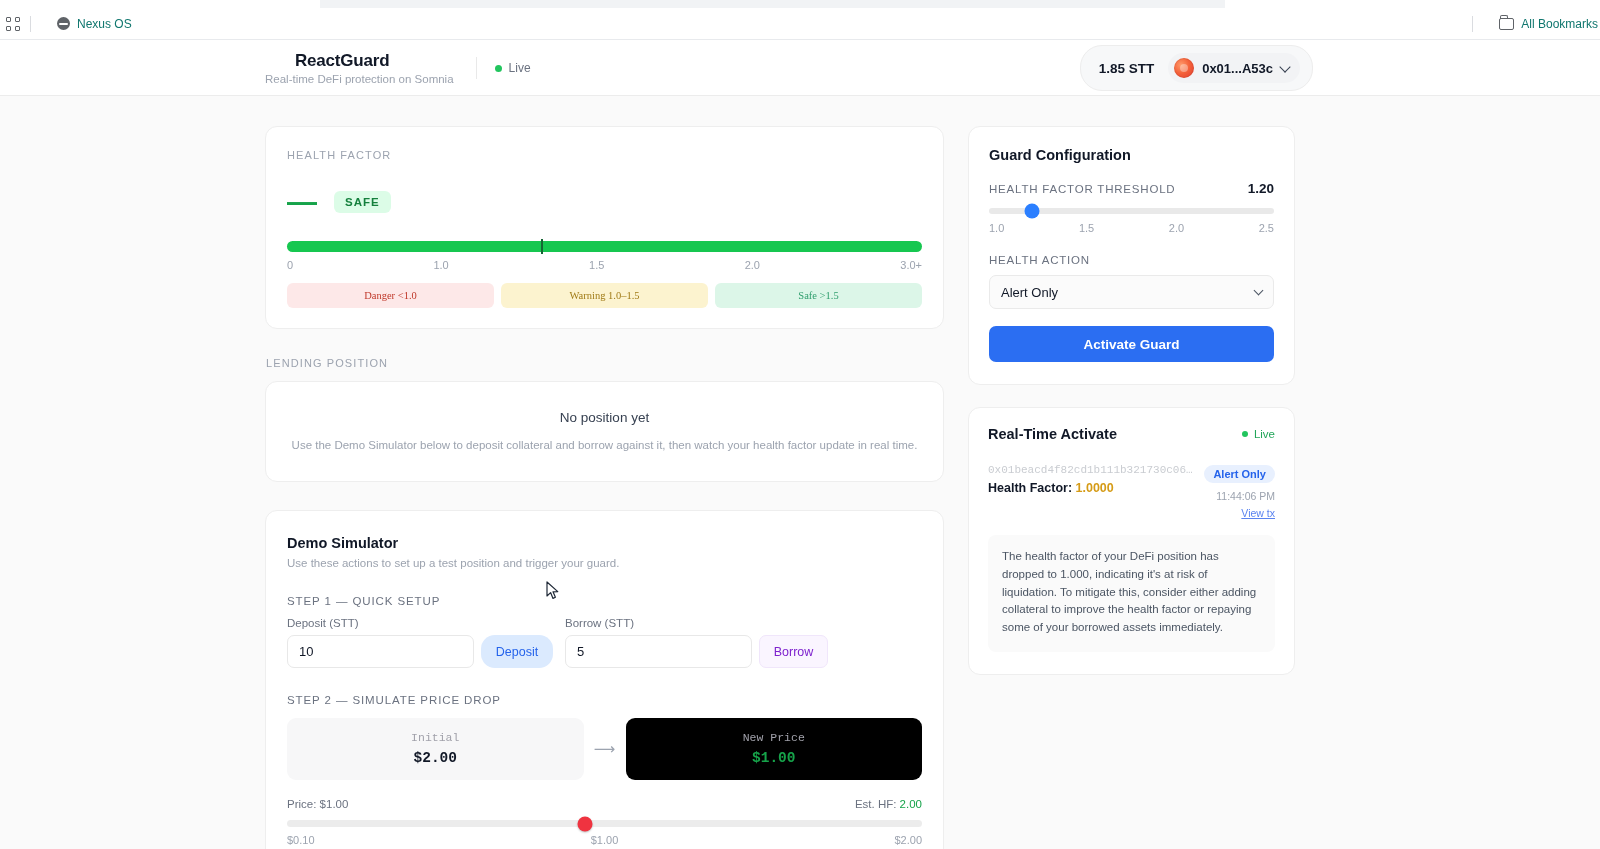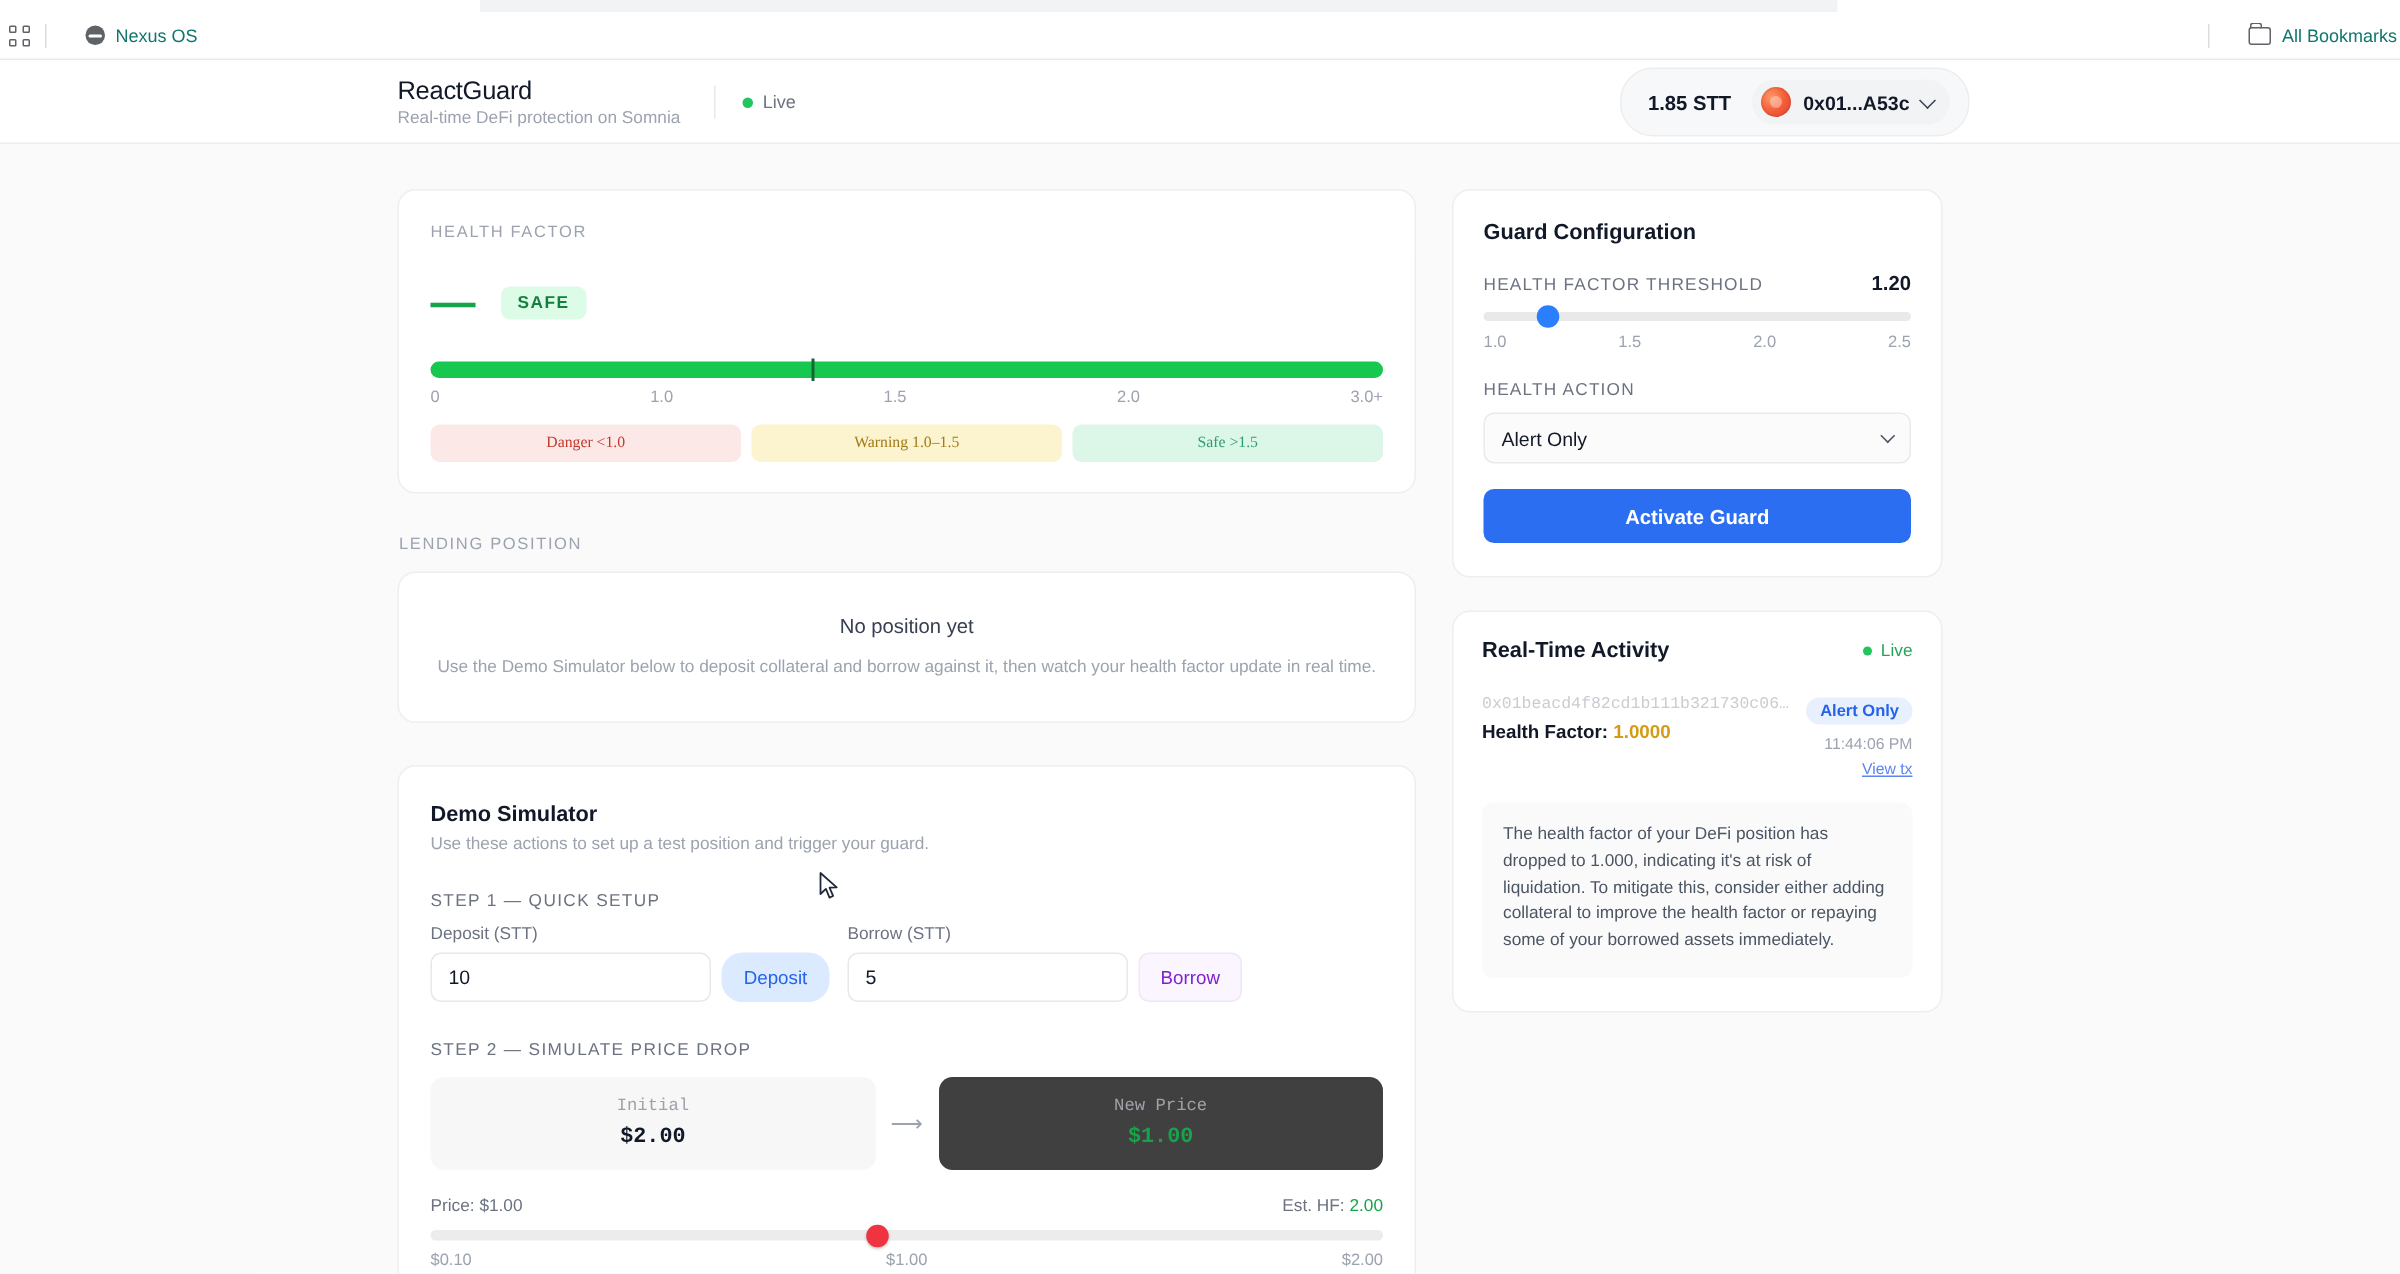--- a/index.html
+++ b/index.html
@@ -43,21 +43,21 @@
   }
   .folder::before{content:"";position:absolute;left:0;top:-4px;width:6px;height:3px;border:1.4px solid #5f6368;border-bottom:none;border-radius:2px 2px 0 0;}
 
   
   .app { position:absolute; top:41px; left:0; width:1600px; height:808px; background:#fafafa; overflow:hidden; }
 
   .appheader {
     height:55px; background:#ffffff; border-bottom:1px solid #ececec;
     display:flex; align-items:center; padding:0 0 0 265px;
   }
-  .brand-title { font-size:17px; font-weight:400; color:#111827; letter-spacing:-0.2px; line-height:1.15; }
+  .brand-title { font-size:17px; font-weight:700; color:#111827; letter-spacing:-0.2px; line-height:1.15;margin-left:30px; }
   .brand-sub { font-size:11.5px; color:#9ca3af; margin-top:2px; }
   .hdr-sep { width:1px; height:22px; background:#e9e9e9; margin:0 18px 0 22px; }
   .live-pill { display:flex; align-items:center; gap:7px; font-size:12px; color:#6b7280; }
   .dot-green { width:7px; height:7px; border-radius:50%; background:#22c55e; flex:none; }
   .wallet {
     margin-left:auto; margin-right:287px;
     display:flex; align-items:center; gap:4px;
     background:#f7f8f9; border:1px solid #ededed; border-radius:22px;
     padding:7px 12px 7px 18px;
   }
@@ -129,21 +129,21 @@
   .btn-borrow {
     width:69px; height:33px; margin-left:7px;
     background:#faf5ff; color:#7e22ce; border:1px solid #f0e6fb; border-radius:7px;
     font-size:12.5px; font-weight:500; cursor:pointer; font-family:"Liberation Sans", sans-serif;
   }
   .gap-mid { width:12px; }
 
   .price-row { display:flex; align-items:center; margin-top:12px; }
   .price-box { flex:1; border-radius:9px; padding:13px 0 14px; text-align:center; }
   .price-box.initial { background:#f7f7f8; }
-  .price-box.new { background:#404040; }
+  .price-box.new { background:#000000; }
   .pb-label { font-size:11.5px; color:#a1a1aa; font-family:"Liberation Mono", monospace; }
   .pb-value { font-size:14.5px; font-weight:700; margin-top:6px; font-family:"Liberation Mono", monospace; }
   .price-box.initial .pb-value { color:#111827; }
   .price-box.new .pb-value { color:#16a34a; }
   .arrow { width:42px; text-align:center; color:#9ca3af; font-size:15px; }
 
   .slider-meta { display:flex; justify-content:space-between; margin-top:18px; font-size:11.5px; color:#6b7280; }
   .hf-est-val { color:#16a34a; }
   .slider-track { margin-top:10px; height:7px; background:#ececec; border-radius:4px; position:relative; }
   .slider-thumb {
@@ -363,21 +363,21 @@
         <div class="gc-action-label">HEALTH ACTION</div>
         <div class="select-wrap">
           <select class="gc-select" id="gcSelect"><option value="Alert Only">Alert Only</option></select>
           <span class="select-chev"></span>
         </div>
         <button class="btn-primary">Activate Guard</button>
       </div>
 
       <div class="card rta-card">
         <div class="rta-head">
-          <span class="rta-title">Real-Time Activity</span>
+          <span class="rta-title">Real-Time Activate</span>
           <span class="rta-live">
             <span class="dot-green"></span>
             <span>Live</span>
           </span>
         </div>
 
         <div class="rta-item">
           <div class="rta-left">
             <div class="rta-hash">0x01beacd4f82cd1b111b321730c0677ddc…</div>
             <div class="rta-hf"><span>Health Factor: </span><span class="val">1.0000</span></div>

